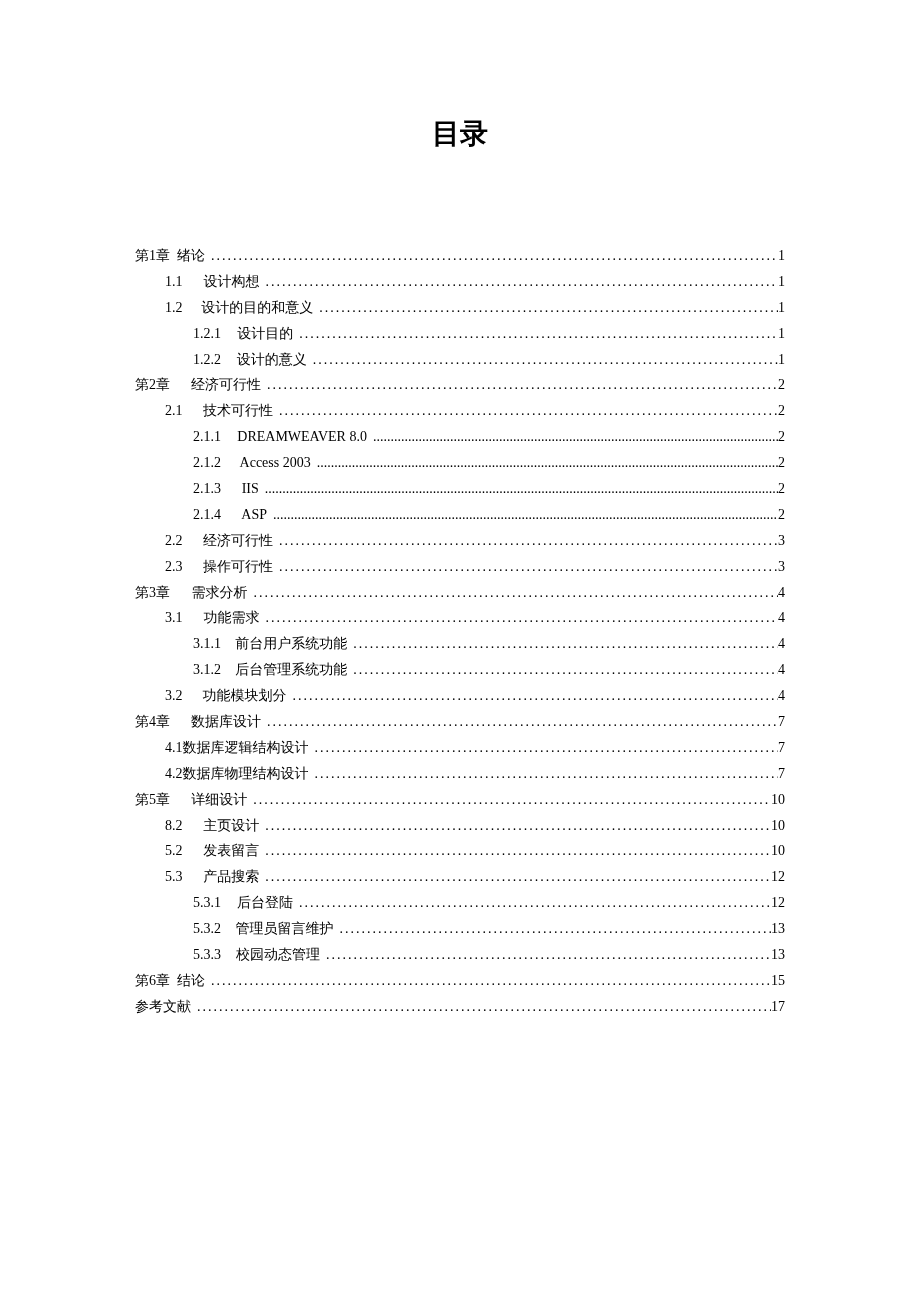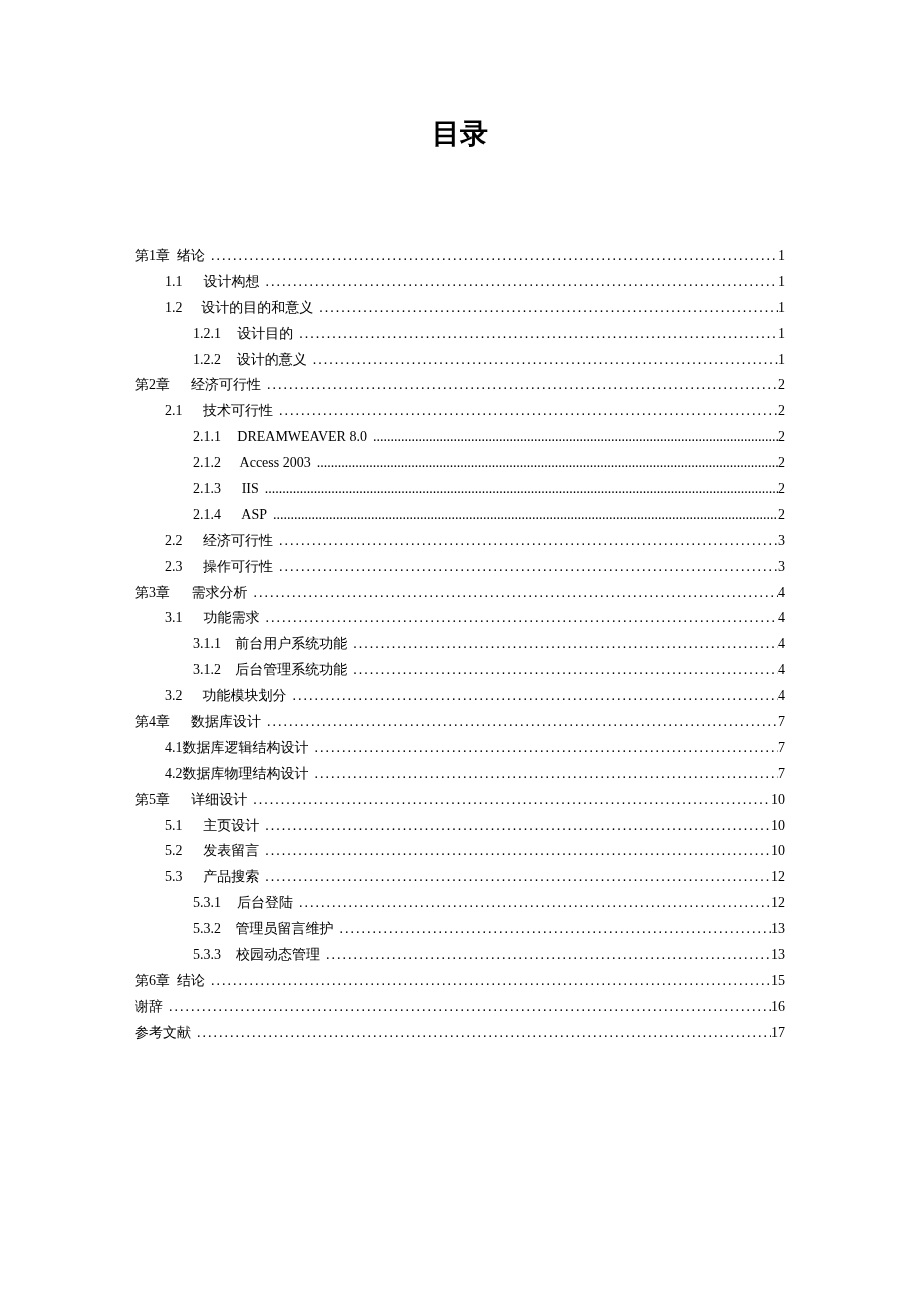--- a/index.html
+++ b/index.html
@@ -237,21 +237,21 @@
       </div>
       <div class="toc-row lvl-1">
         <span class="num">第5章</span>
         <span class="gap1"></span>
         <span class="text">详细设计</span>
         <span style="width: 4px; flex: 0 0 auto;"></span>
         <span class="leader"></span>
         <span class="pg">10</span>
       </div>
       <div class="toc-row lvl-2">
-        <span class="num">5.1</span>
+        <span class="num">8.2</span>
         <span class="gap1"></span>
         <span class="text">主页设计</span>
         <span style="width: 4px; flex: 0 0 auto;"></span>
         <span class="leader"></span>
         <span class="pg">10</span>
       </div>
       <div class="toc-row lvl-2">
         <span class="num">5.2</span>
         <span class="gap1"></span>
         <span class="text">发表留言</span>
@@ -291,27 +291,20 @@
         <span class="leader"></span>
         <span class="pg">13</span>
       </div>
       <div class="toc-row lvl-1">
         <span class="num">第6章</span>
         <span>&nbsp;&nbsp;</span>
         <span class="text">结论</span>
         <span style="width: 4px; flex: 0 0 auto;"></span>
         <span class="leader"></span>
         <span class="pg">15</span>
-      </div>
-      <div class="toc-row lvl-1 no-num">
-        <span class="num"></span>
-        <span class="text">谢辞</span>
-        <span style="width: 4px; flex: 0 0 auto;"></span>
-        <span class="leader"></span>
-        <span class="pg">16</span>
       </div>
       <div class="toc-row lvl-1 no-num">
         <span class="num"></span>
         <span class="text">参考文献</span>
         <span style="width: 4px; flex: 0 0 auto;"></span>
         <span class="leader"></span>
         <span class="pg">17</span>
       </div>
     </div>
 </div>

